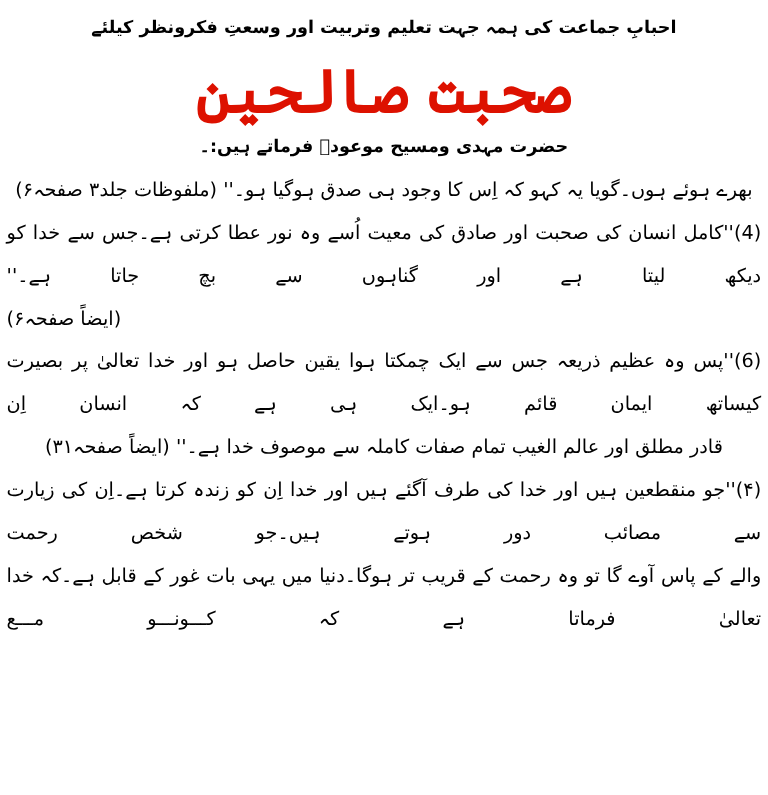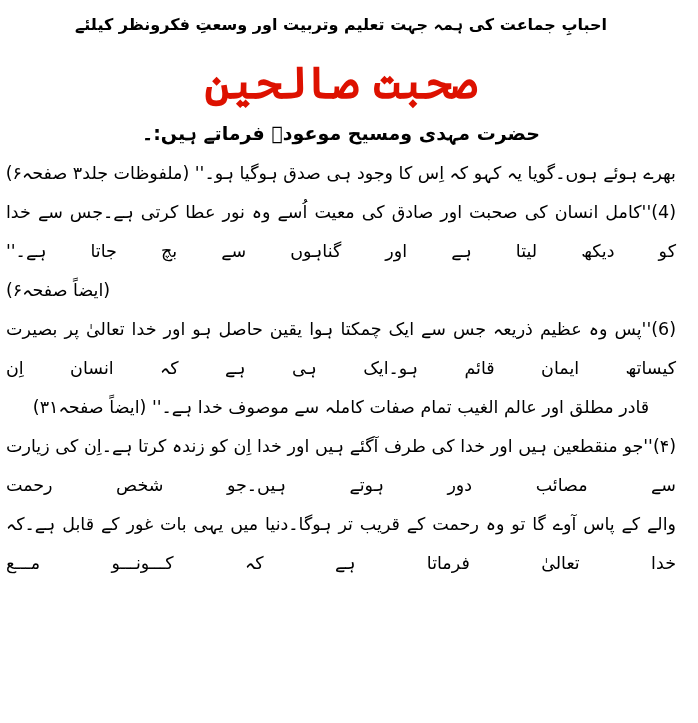--- a/index.html
+++ b/index.html
@@ -5,41 +5,41 @@
   * { margin: 0; padding: 0; box-sizing: border-box; }
   html, body { background: #ffffff; }
   body {
     width: 698px;
     height: 723px;
     overflow: hidden;
     font-family: "DejaVu Sans", sans-serif;
     color: #000000;
     direction: rtl;
   }
-  .page { width: 698px; height: 723px; padding: 8px 22px 4px 6px; background: #ffffff; }
+  .page { width: 698px; height: 723px; padding: 8px 6px 4px 6px; background: #ffffff; }
 
   .header-line {
     text-align: center;
     font-size: 16px;
     font-weight: bold;
     line-height: 30px;
     margin-top: 2px;
   }
   .main-title {
     text-align: center;
     color: #dd1100;
     font-family: "DejaVu Serif", serif;
-    font-size: 44px;
+    font-size: 55px;
     font-weight: bold;
     line-height: 62px;
     margin-top: 12px;
   }
   .subtitle {
     text-align: center;
-    font-size: 19px;
+    font-size: 16px;
     font-weight: bold;
     line-height: 34px;
     margin-top: 2px;
   }
   .quotes { margin-top: 4px; font-size: 17.5px; }
   .quote-para { margin: 0; }
   .qline { line-height: 39px; white-space: nowrap; }
   .jline { text-align: justify; text-align-last: justify; white-space: normal; }
   .cline { text-align: center; }
   .rline { text-align: left; }

